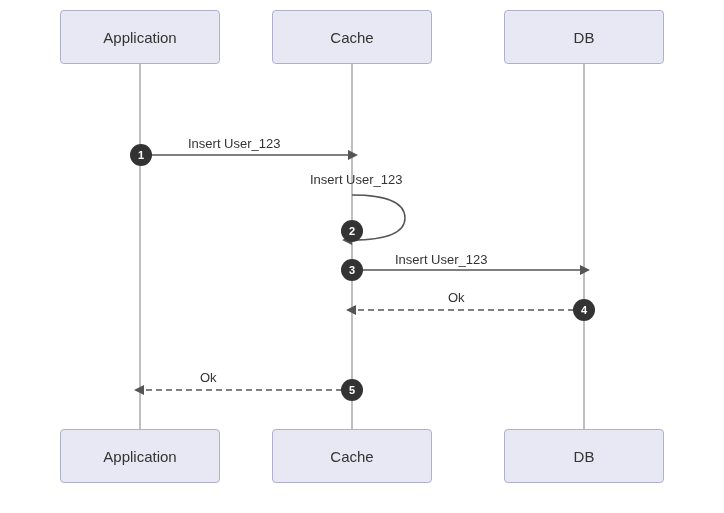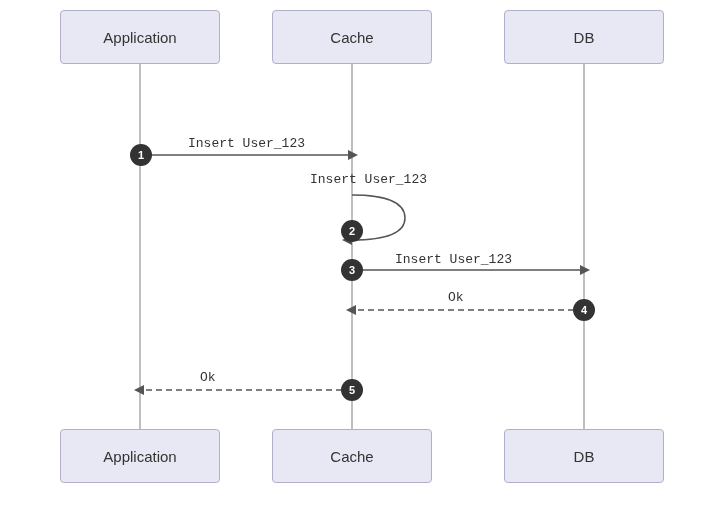--- a/index.html
+++ b/index.html
@@ -55,21 +55,20 @@
       color: #fff;
       font-size: 11px;
       font-weight: bold;
     }
 
     
     .msg-label {
       position: absolute;
       font-size: 13px;
       color: #333;
-      font-family: Liberation Mono, monospace;
     }
   </style>
 </head>
 <body>
 
 <div class="diagram-container">
 
   <div class="actor-box" style="left:60px; top:10px;">
     <span>Application</span>
   </div>

